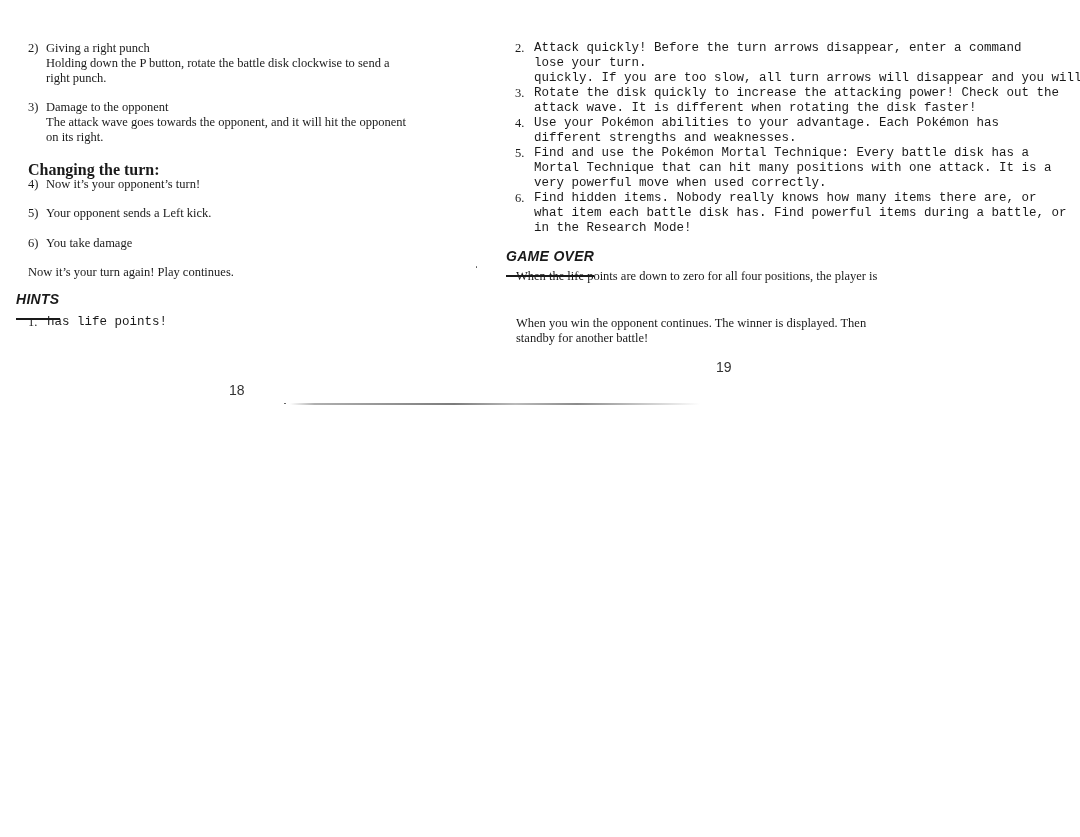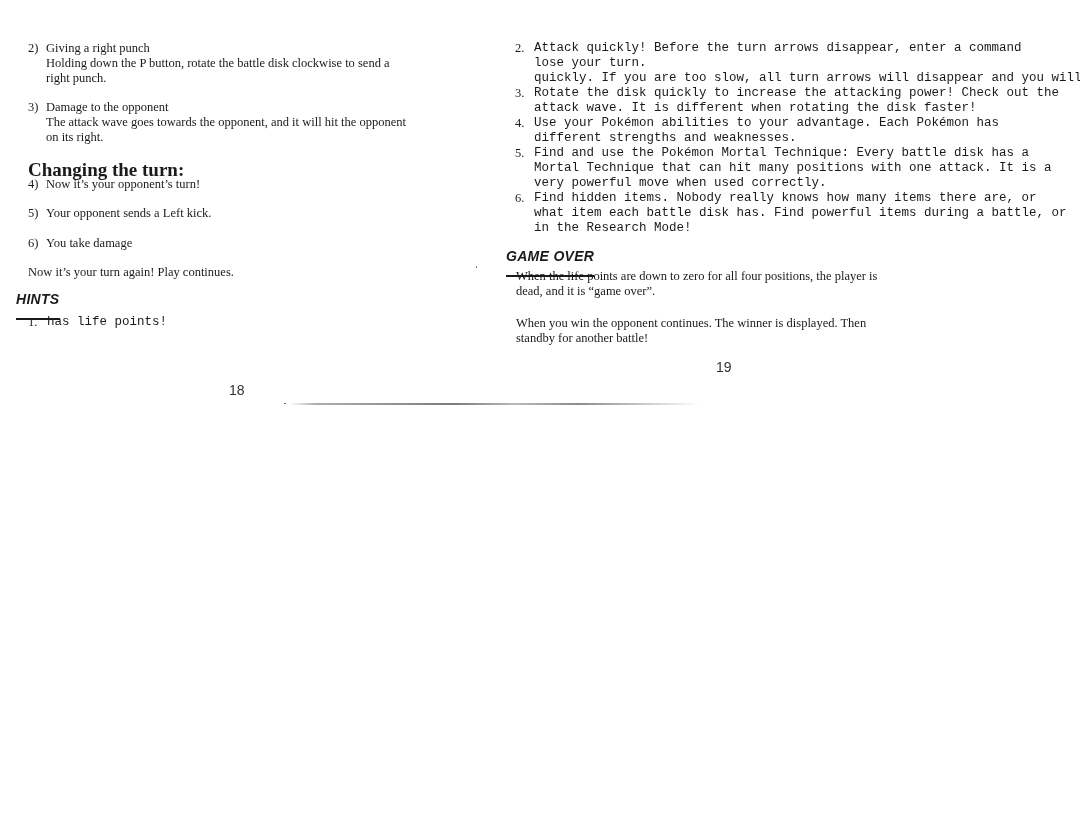--- a/index.html
+++ b/index.html
@@ -31,21 +31,21 @@
     .step .body { position: absolute; left: 18px; top: 0; white-space: nowrap; }
 
     .hint { position: absolute; }
     .hint .num { position: absolute; left: 0; top: 0; }
     .hint .body { position: absolute; left: 19px; top: 0; white-space: nowrap; font-family: Liberation Mono, monospace; }
 
     .line { display: block; white-space: nowrap; }
 
     .subhead {
       font-weight: bold;
-      font-size: 19px;
+      font-size: 16px;
     }
     .section-title {
       font-family: "Liberation Sans", "DejaVu Sans", sans-serif;
       font-weight: bold;
       font-style: italic;
       font-size: 14px;
       letter-spacing: 0.3px;
       border-bottom: 2px solid #1a1a1a;
       padding-bottom: 11px;
       line-height: 15px;
@@ -178,21 +178,20 @@
       <span class="line">in the Research Mode!</span>
     </div>
   </div>
 
   <div class="abs" style="left:6px; top:249px;">
     <span class="section-title">GAME OVER</span>
   </div>
 
   <div class="abs" style="left:16px; top:269px;">
     <span class="line">When the life points are down to zero for all four positions, the player is</span>
-    <span class="line">dead, and it is “game over”.</span>
   </div>
 
   <div class="abs" style="left:16px; top:316px;">
     <span class="line">When you win the opponent continues.  The winner is displayed.  Then</span>
     <span class="line">standby for another battle!</span>
   </div>
 
   <div class="abs page-number" style="left:216px; top:360px;">19</div>
 </div>
 

